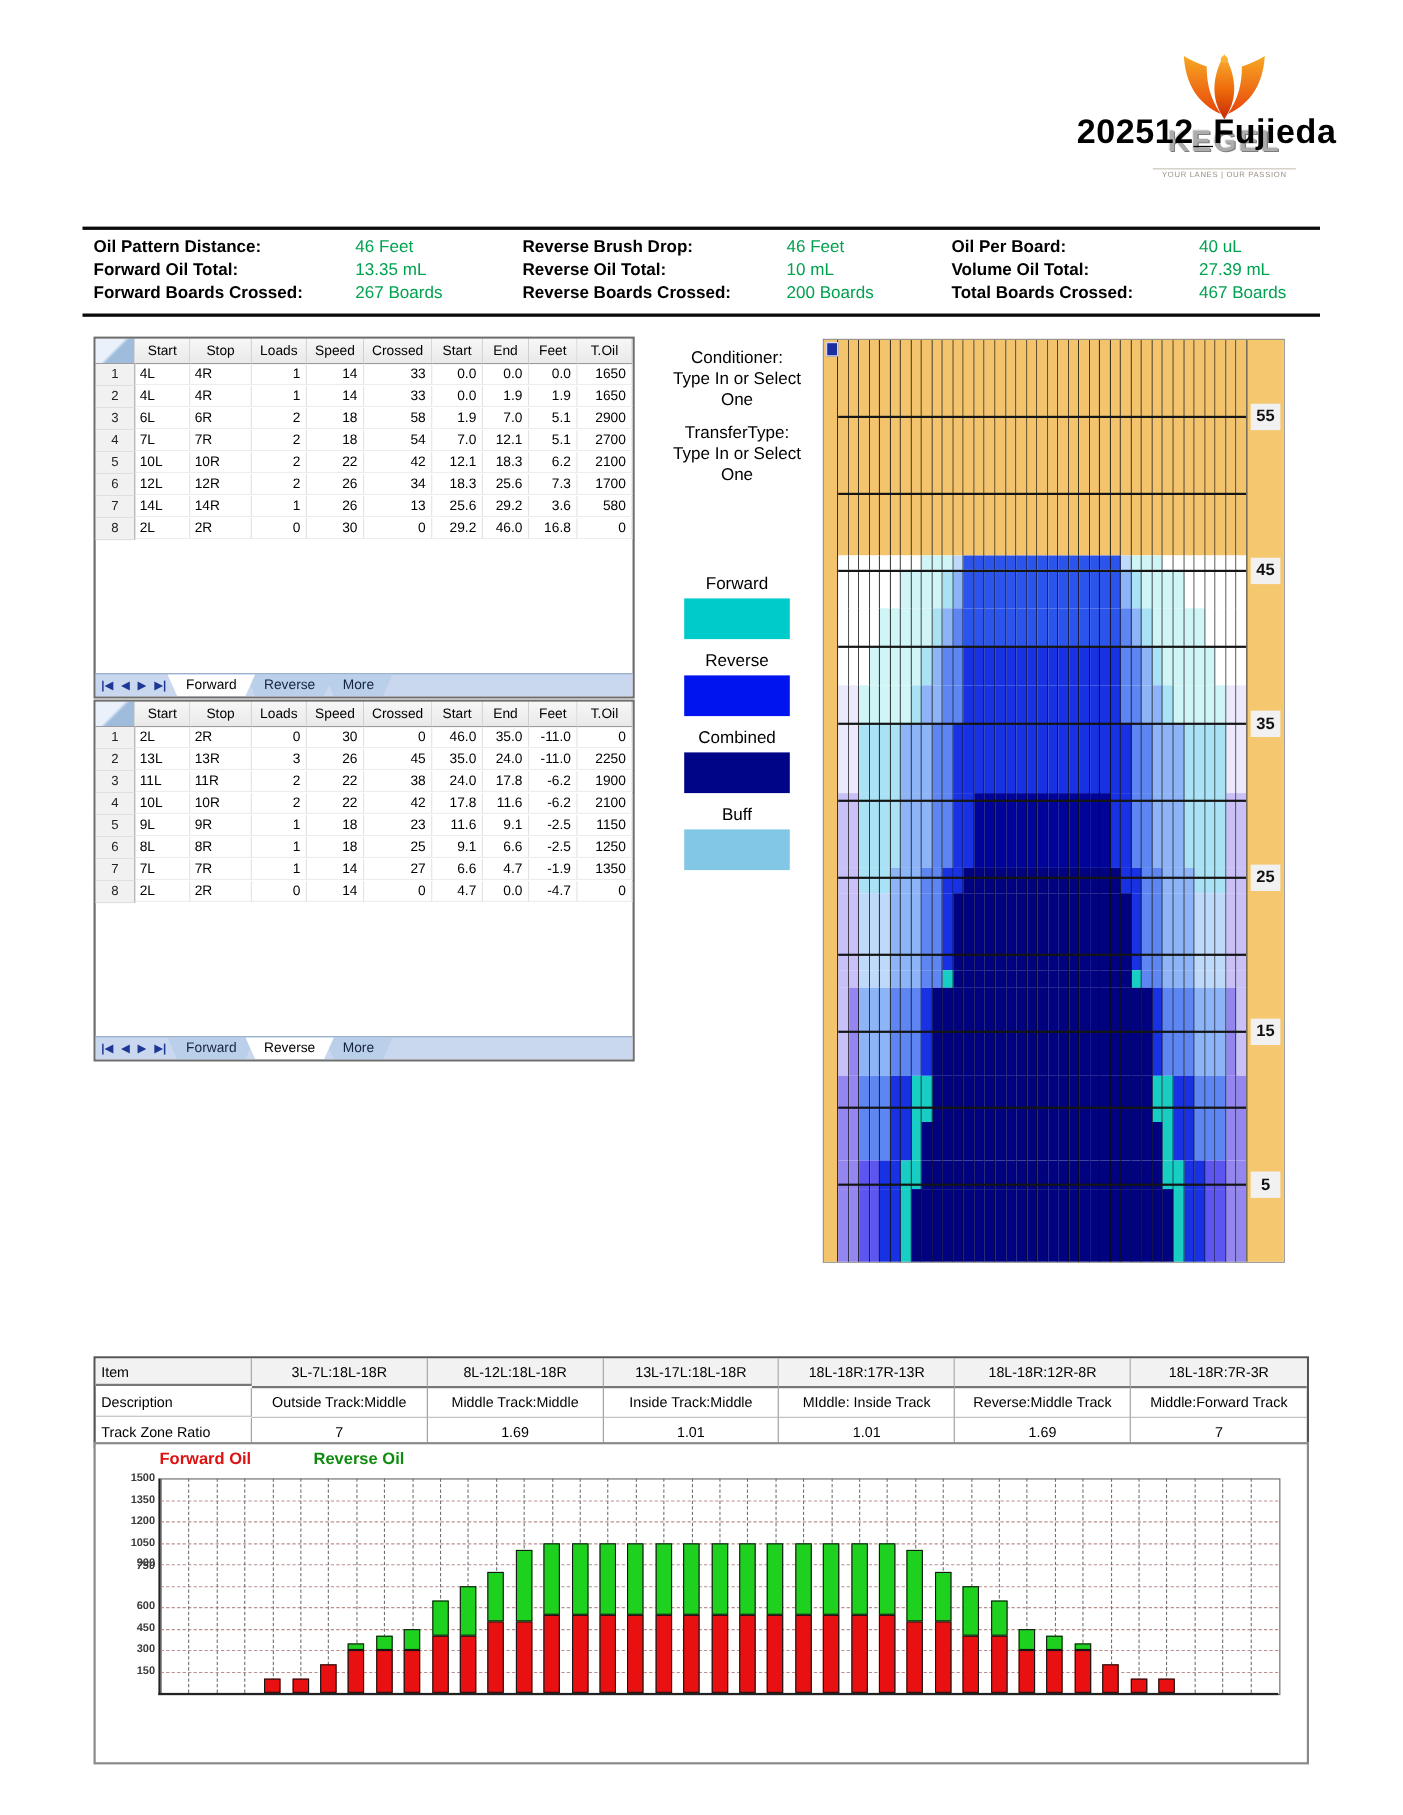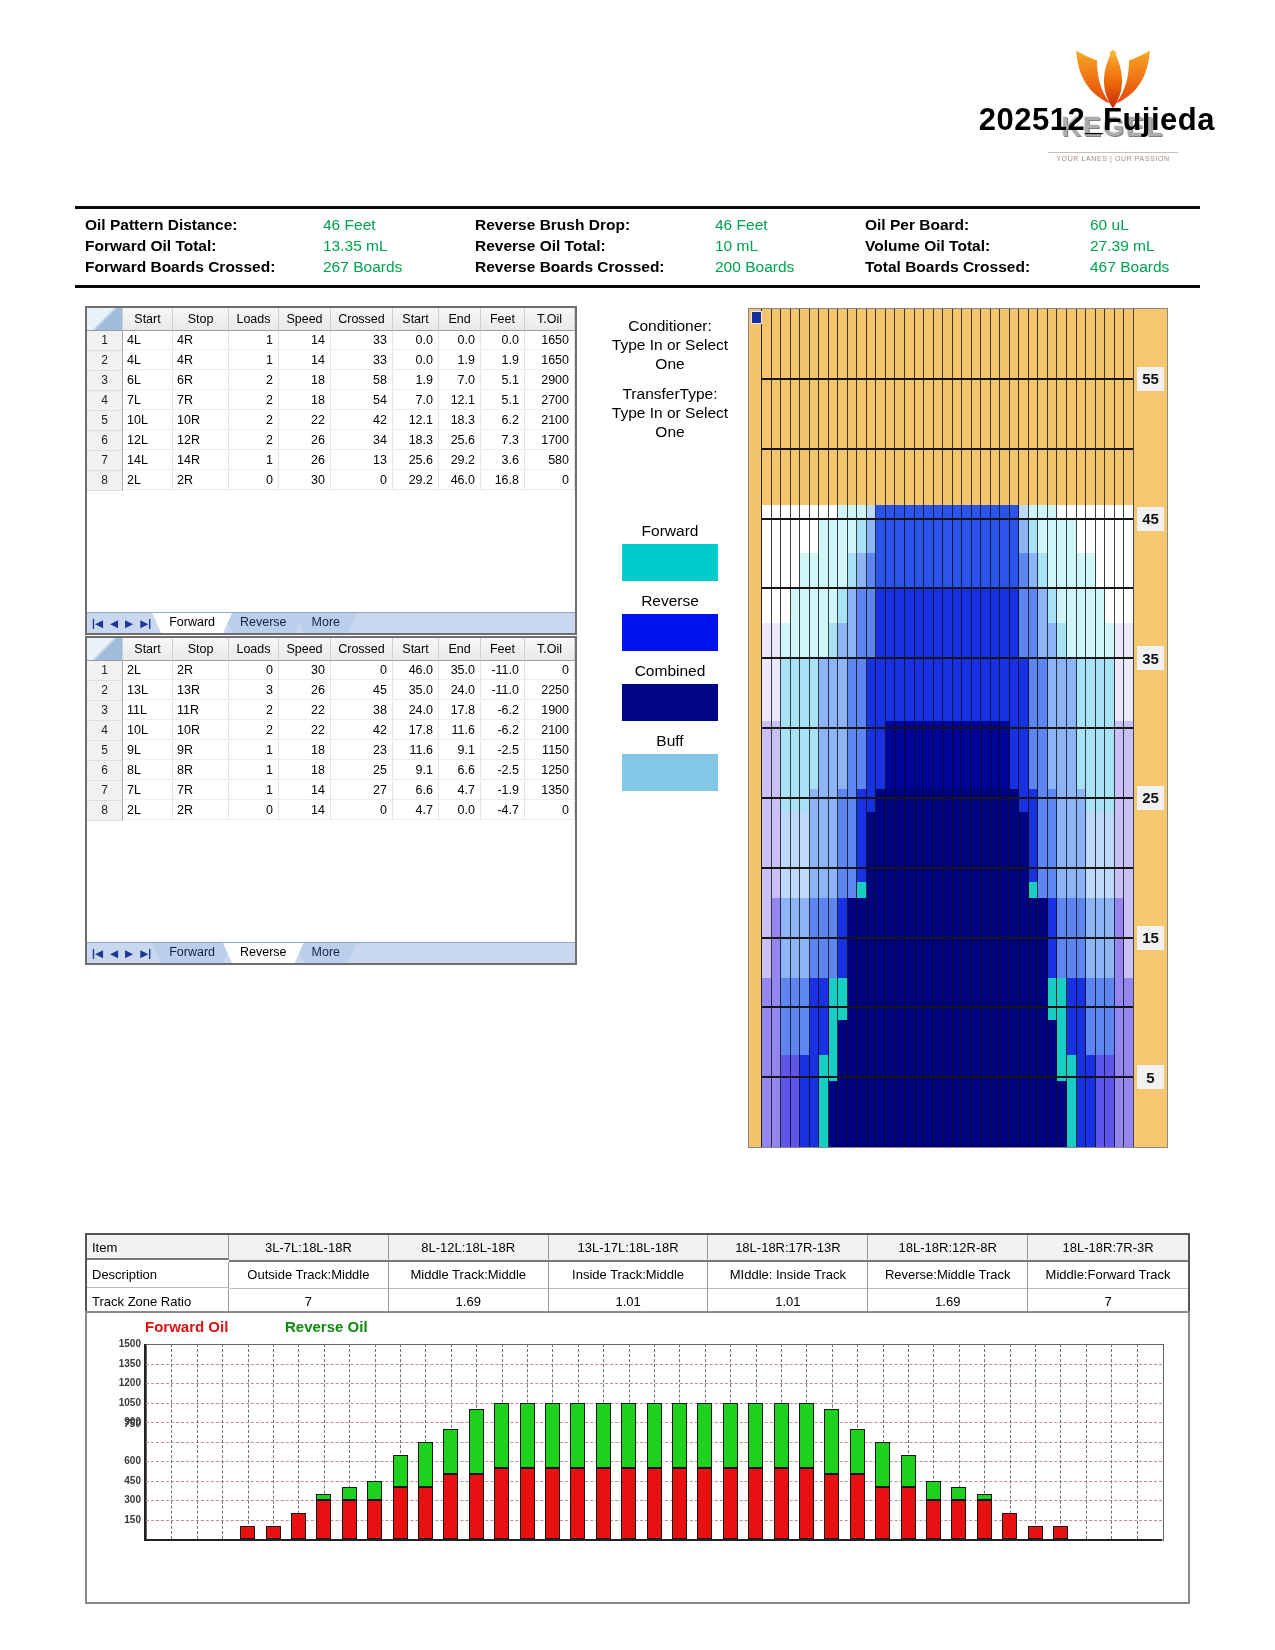--- a/index.html
+++ b/index.html
@@ -113,21 +113,21 @@
   </div>
 
   <div class="abs title">202512_Fujieda</div>
 
   <div class="abs summary">
     <span class="s-lab">Oil Pattern Distance:</span>
     <span class="s-val" style="color: rgb(0, 161, 79);">46 Feet</span>
     <span class="s-lab">Reverse Brush Drop:</span>
     <span class="s-val" style="color: rgb(0, 161, 79);">46 Feet</span>
     <span class="s-lab">Oil Per Board:</span>
-    <span class="s-val" style="color: rgb(0, 161, 79);">60 uL</span>
+    <span class="s-val" style="color: rgb(0, 161, 79);">40 uL</span>
     <span class="s-lab">Forward Oil Total:</span>
     <span class="s-val" style="color: rgb(0, 161, 79);">13.35 mL</span>
     <span class="s-lab">Reverse Oil Total:</span>
     <span class="s-val" style="color: rgb(0, 161, 79);">10 mL</span>
     <span class="s-lab">Volume Oil Total:</span>
     <span class="s-val" style="color: rgb(0, 161, 79);">27.39 mL</span>
     <span class="s-lab">Forward Boards Crossed:</span>
     <span class="s-val" style="color: rgb(0, 161, 79);">267 Boards</span>
     <span class="s-lab">Reverse Boards Crossed:</span>
     <span class="s-val" style="color: rgb(0, 161, 79);">200 Boards</span>

